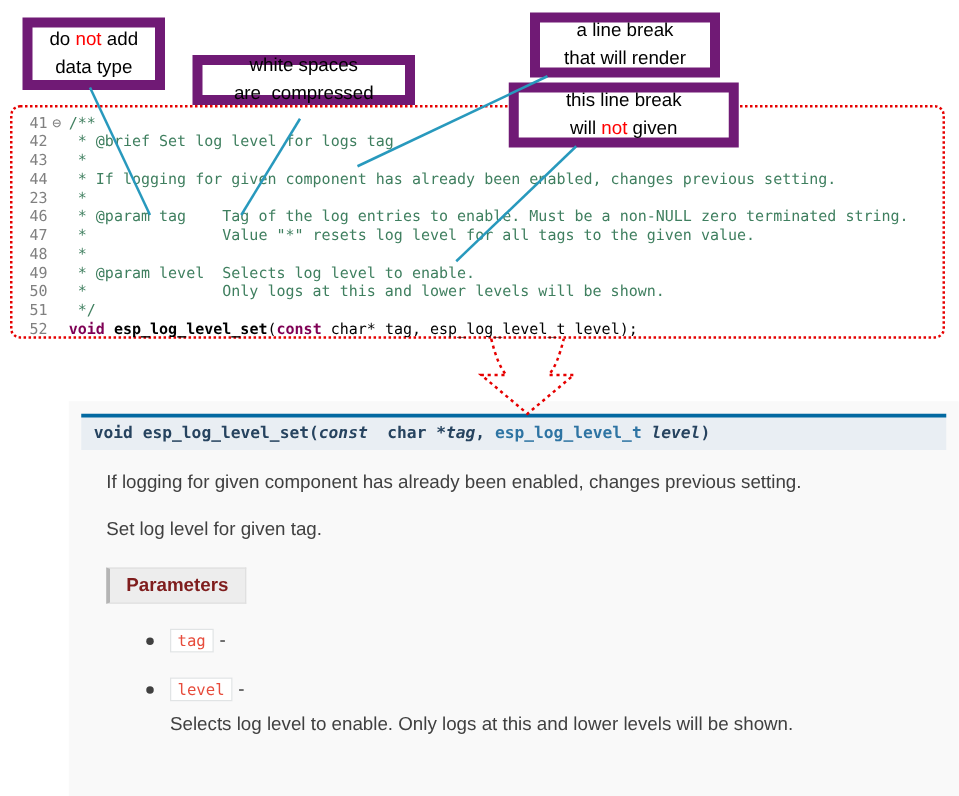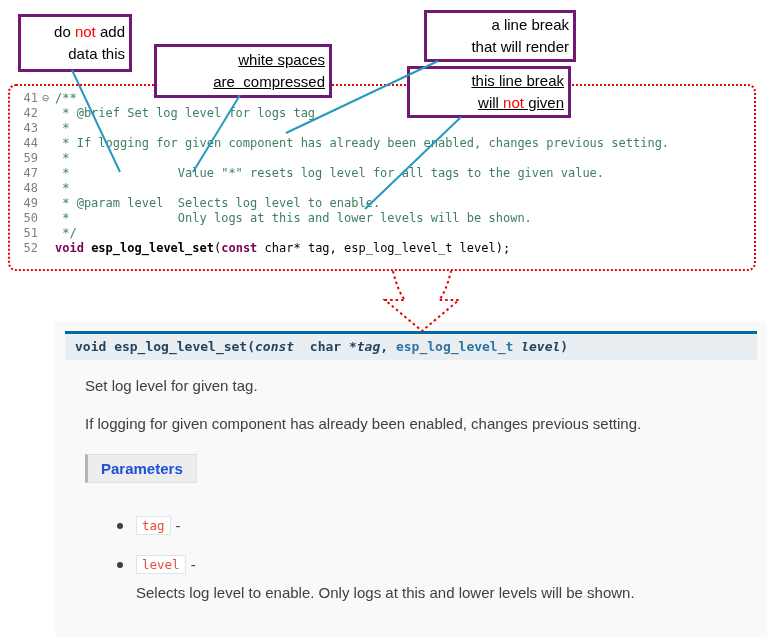--- a/index.html
+++ b/index.html
@@ -2,30 +2,30 @@
 <html><head>
 <meta charset="utf-8">
 <style>
   html,body{margin:0;padding:0;}
   body{
     width:767px;height:637px;position:relative;background:#fff;
     font-family:"Liberation Sans",sans-serif;overflow:hidden;
   }
   
   .callout{
-    position:absolute;background:#fff;border:3px solid #701a75;
-    box-sizing:border-box;text-align:right;font-size:15px;color:#000;
+    position:absolute;background:#fff;border:8px solid #701a75;
+    box-sizing:border-box;text-align:center;font-size:15px;color:#000;
     line-height:1.45;padding:3px 4px;z-index:5;white-space:pre-wrap;
     display:flex;flex-direction:column;justify-content:center;
   }
   .callout .red{color:#f00;}
   #callout-0{left:18px;top:14px;width:114px;height:58px;}
-  #callout-1{left:154px;top:44px;width:178px;height:54px;text-decoration:underline;}
+  #callout-1{left:154px;top:44px;width:178px;height:40px;}
   #callout-2{left:424px;top:10px;width:152px;height:52px;}
-  #callout-3{left:407px;top:66px;width:164px;height:52px;text-decoration:underline;}
+  #callout-3{left:407px;top:66px;width:184px;height:52px;}
   
   .code-block{
     position:absolute;left:8px;top:84px;width:748px;height:187px;
     border:2px dotted #e60000;border-radius:8px;box-sizing:border-box;
     background:#fff;z-index:1;padding:5px 2px 0 2px;
   }
   .code-line{display:flex;}
   .code-line,.code-line span{
     font-family:"DejaVu Sans Mono",monospace;font-size:12px;line-height:15px;
     white-space:pre;
@@ -53,63 +53,64 @@
     font-size:13px;font-weight:bold;color:#26435f;white-space:pre;
   }
   .sig-kw-italic{font-style:italic;}
   .sig-param{font-style:italic;}
   .sig-type{color:#2e74a3;}
   .doc-body{padding:0 24px 0 30px;color:#404040;font-size:15px;}
   .doc-body p{margin:15px 0;line-height:1.5;}
   .params-label{
     display:inline-block;background:#ededed;border:1px solid #e0e0e0;
     border-left:3px solid #b5b5b5;padding:5px 13px;font-weight:bold;
-    color:#1d4ed8;margin:4px 0 23px;
+    color:#7f1d1d;margin:4px 0 10px;
   }
   ul.params{list-style:none;margin:10px 0 0;padding:0 0 0 32px;}
   ul.params li{margin-bottom:20px;}
   .param-head{display:flex;align-items:center;}
   .bullet{width:6px;height:6px;border-radius:50%;background:#404040;
           margin-right:13px;flex:0 0 auto;}
   .param-name{
     font-family:"DejaVu Sans Mono",monospace;font-size:12.5px;color:#e74c3c;
     background:#fff;border:1px solid #e1e4e5;padding:1px 5px;
   }
   .param-dash{margin-left:5px;}
   .param-desc{margin:7px 0 0 19px;line-height:1.55;}
 </style>
 </head>
 <body>
 
-<div class="callout" id="callout-0"><span><span>do </span><span class="red">not</span><span> add</span><br><span>data this</span></span></div>
+<div class="callout" id="callout-0"><span><span>do </span><span class="red">not</span><span> add</span><br><span>data type</span></span></div>
 <div class="callout" id="callout-1"><span><span>white spaces</span><br><span>are  compressed</span></span></div>
 <div class="callout" id="callout-2"><span><span>a line break</span><br><span>that will render</span></span></div>
 <div class="callout" id="callout-3"><span><span>this line break</span><br><span>will </span><span class="red">not</span><span> given</span></span></div>
 
 <div class="code-block">
   <div>
       <div class="code-line"><span class="line-num">41</span><span class="fold">⊖</span><span class="line-content"><span class="tok-comment">/**</span></span></div>
       <div class="code-line"><span class="line-num">42</span><span class="fold"></span><span class="line-content"><span class="tok-comment"> * @brief Set log level for logs tag</span></span></div>
       <div class="code-line"><span class="line-num">43</span><span class="fold"></span><span class="line-content"><span class="tok-comment"> *</span></span></div>
       <div class="code-line"><span class="line-num">44</span><span class="fold"></span><span class="line-content"><span class="tok-comment"> * If logging for given component has already been enabled, changes previous setting.</span></span></div>
-      <div class="code-line"><span class="line-num">59</span><span class="fold"></span><span class="line-content"><span class="tok-comment"> *</span></span></div>
+      <div class="code-line"><span class="line-num">23</span><span class="fold"></span><span class="line-content"><span class="tok-comment"> *</span></span></div>
+      <div class="code-line"><span class="line-num">46</span><span class="fold"></span><span class="line-content"><span class="tok-comment"> * @param tag    Tag of the log entries to enable. Must be a non-NULL zero terminated string.</span></span></div>
       <div class="code-line"><span class="line-num">47</span><span class="fold"></span><span class="line-content"><span class="tok-comment"> *               Value "*" resets log level for all tags to the given value.</span></span></div>
       <div class="code-line"><span class="line-num">48</span><span class="fold"></span><span class="line-content"><span class="tok-comment"> *</span></span></div>
       <div class="code-line"><span class="line-num">49</span><span class="fold"></span><span class="line-content"><span class="tok-comment"> * @param level  Selects log level to enable.</span></span></div>
       <div class="code-line"><span class="line-num">50</span><span class="fold"></span><span class="line-content"><span class="tok-comment"> *               Only logs at this and lower levels will be shown.</span></span></div>
       <div class="code-line"><span class="line-num">51</span><span class="fold"></span><span class="line-content"><span class="tok-comment"> */</span></span></div>
       <div class="code-line"><span class="line-num">52</span><span class="fold"></span><span class="line-content"><span class="tok-keyword">void</span><span class="tok-plain"> </span><span class="tok-funcname">esp_log_level_set</span><span class="tok-plain">(</span><span class="tok-keyword">const</span><span class="tok-plain"> char* tag, esp_log_level_t level);</span></span></div>
     </div>
 </div>
 
 <div class="doc-panel">
   <div class="signature"><span class="sig-kw">void </span><span class="sig-name">esp_log_level_set</span><span class="sig-plain">(</span><span class="sig-kw-italic">const</span><span class="sig-plain">  char *</span><span class="sig-param">tag</span><span class="sig-plain">, </span><span class="sig-type">esp_log_level_t </span><span class="sig-param">level</span><span class="sig-plain">)</span></div>
   <div class="doc-body">
+    <p>If logging for given component has already been enabled, changes previous setting.</p>
     <p>Set log level for given tag.</p>
-    <p>If logging for given component has already been enabled, changes previous setting.</p>
     <div class="params-label">Parameters</div>
     <ul class="params">
         <li>
           <div class="param-head">
             <span class="bullet"></span>
             <span class="param-name">tag</span>
             <span class="param-dash">-</span>
           </div>
         </li>
         <li>

